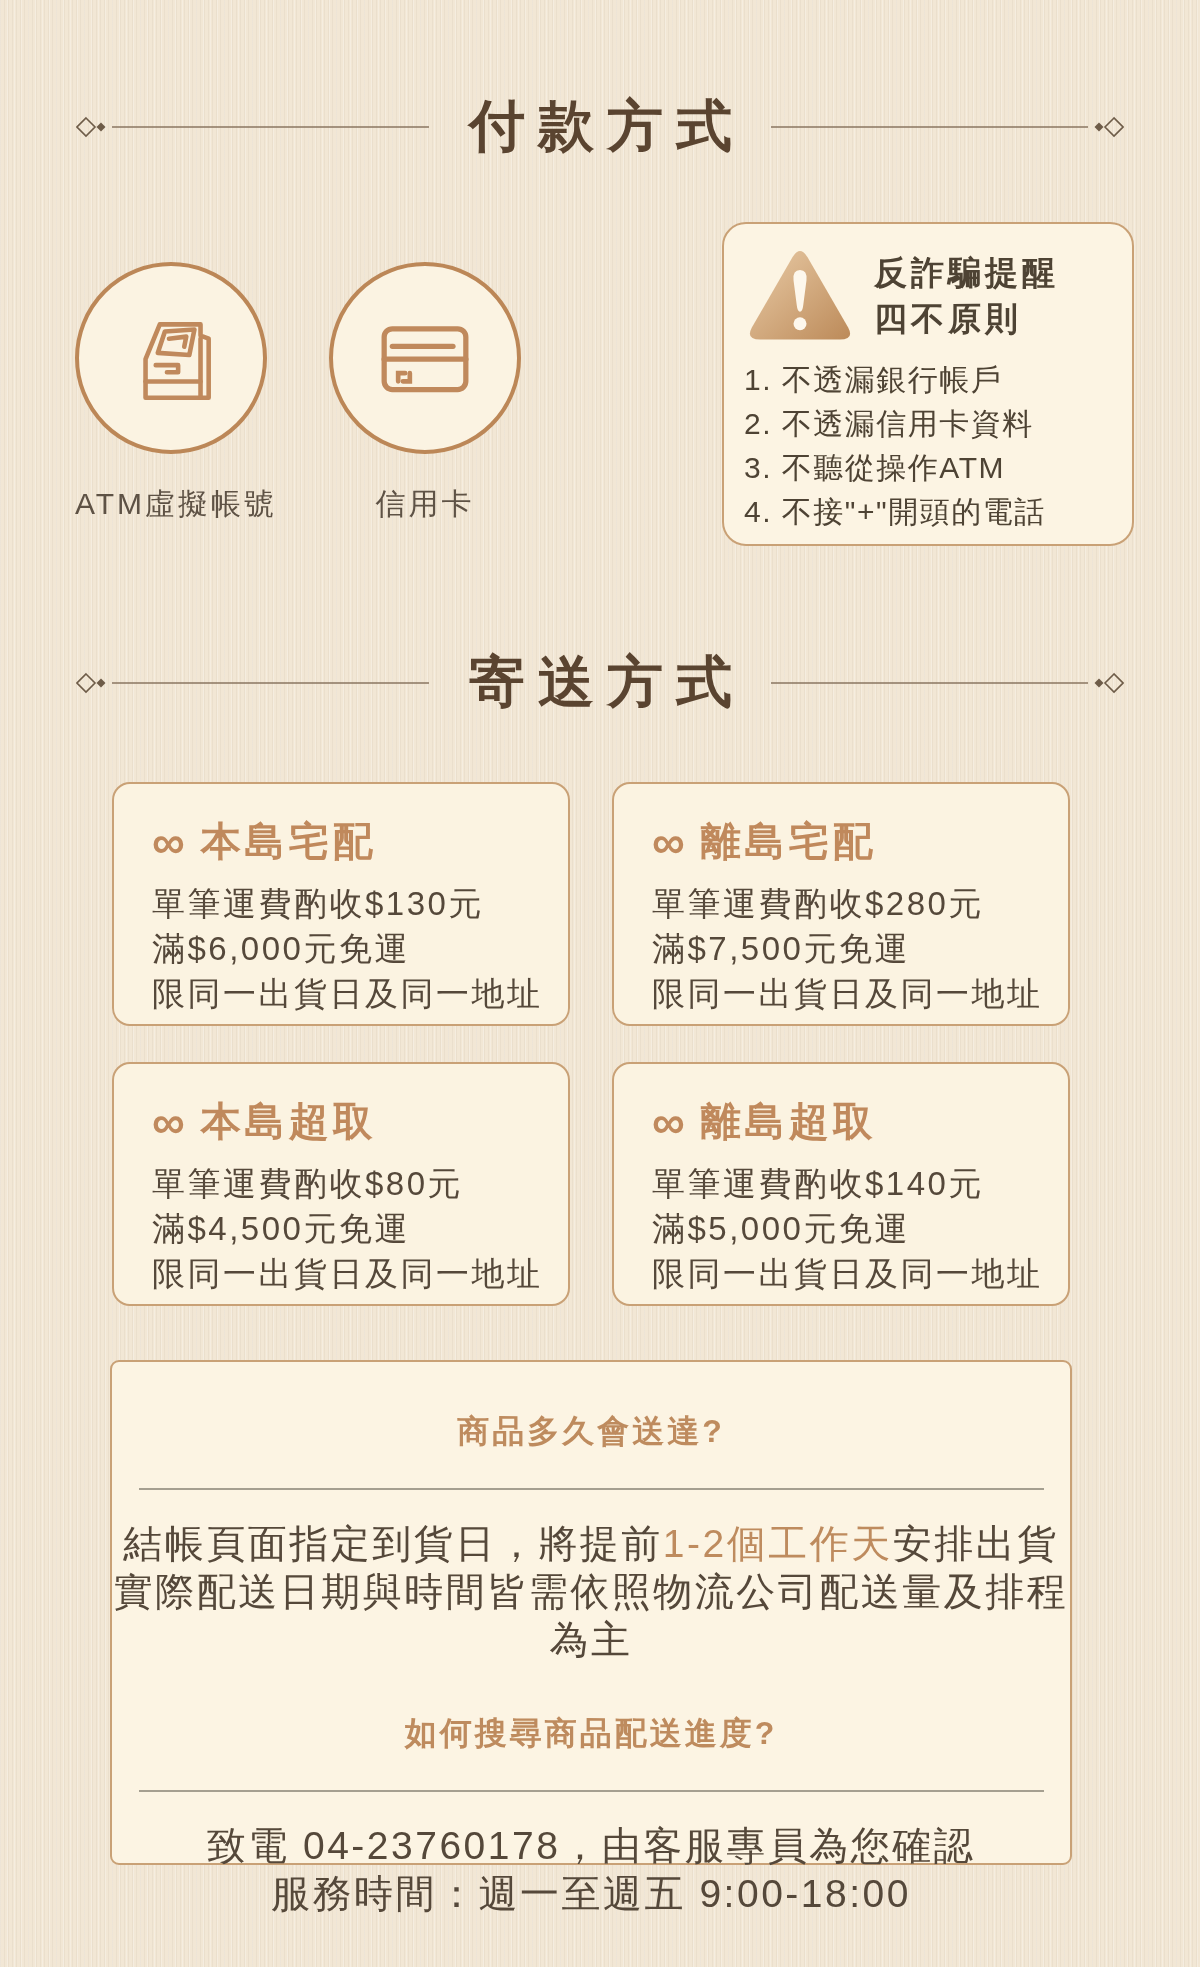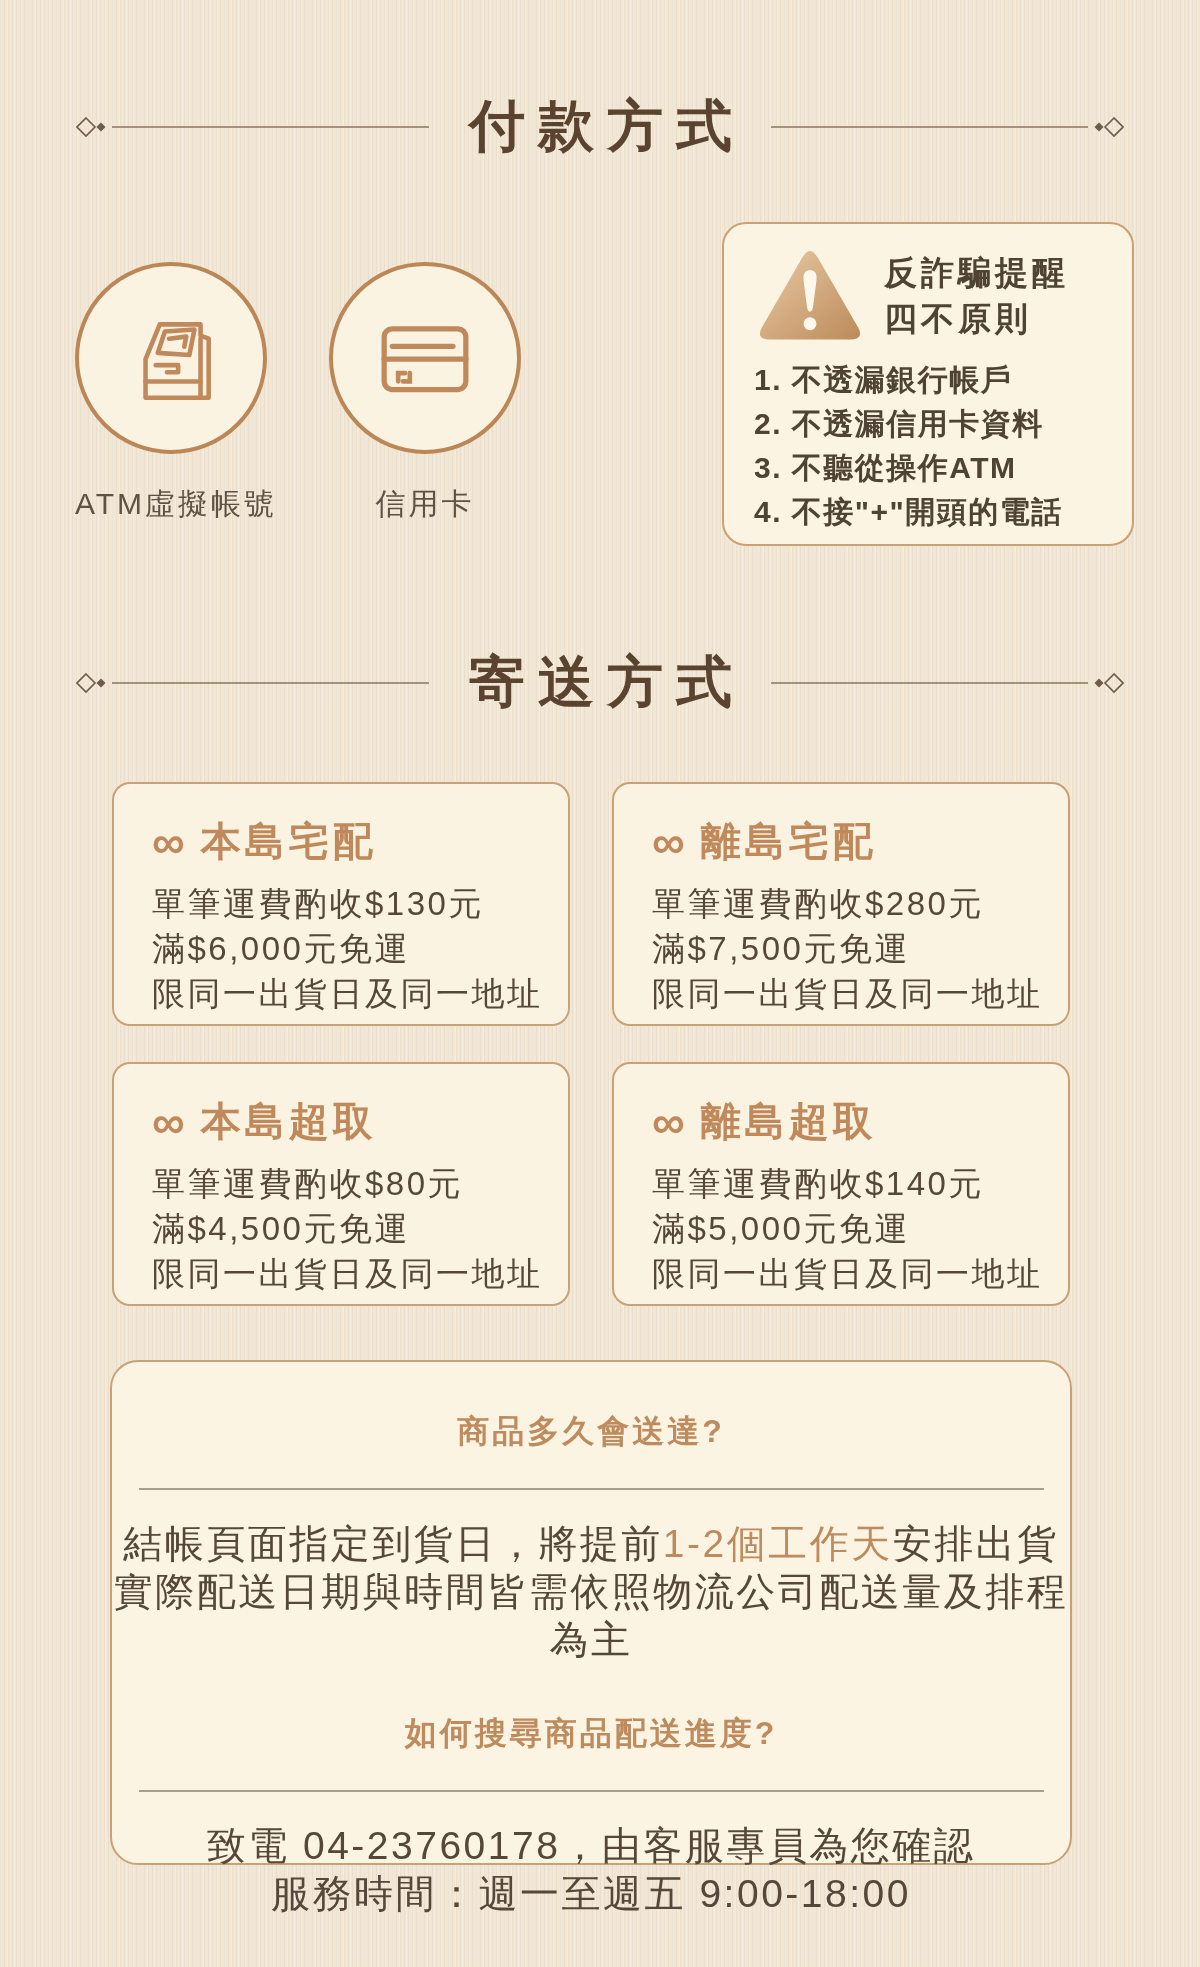--- a/index.html
+++ b/index.html
@@ -60,32 +60,31 @@
     font-size:30px;color:#5E5245;letter-spacing:3px;
     white-space:nowrap;
   }
 
   .fraud-box{
     margin-left:auto;
     width:412px;height:324px;box-sizing:border-box;
     background:#FCF4E3;
     border:2px solid #C9A176;
     border-radius:24px;
-    padding:22px 28px 0 30px;
+    padding:22px 28px 0 20px;
   }
   .fraud-header{display:flex;align-items:center;gap:18px;}
   .fraud-title{
     font-size:33px;font-weight:700;color:#4E4334;
     line-height:46px;letter-spacing:4px;
   }
   .fraud-rules{margin-top:12px;}
   .fraud-rules .rule-line{
     font-size:30px;color:#4E4334;line-height:44px;letter-spacing:1.5px;
     white-space:nowrap;
-    font-weight:bold;
   }
 
   
   .cards{
     position:absolute;top:782px;left:112px;
     width:958px;
     display:grid;
     grid-template-columns:458px 458px;
     grid-auto-rows:244px;
     column-gap:42px;row-gap:36px;
@@ -109,21 +108,21 @@
     font-size:33px;color:#55483A;line-height:45px;letter-spacing:2.5px;
     white-space:nowrap;
   }
 
   
   .faq{
     position:absolute;top:1360px;left:110px;
     width:962px;height:505px;box-sizing:border-box;
     background:#FCF4E3;
     border:2px solid #C9A176;
-    border-radius:28px;
+    border-radius:9px;
     text-align:center;
     padding-top:48px;
   }
   .faq .question{
     font-size:32px;font-weight:700;color:#BE8B5E;letter-spacing:3px;
     margin:0;
   }
   .faq .divider{
     width:905px;margin:34px auto 30px auto;
     border:none;border-top:2px solid #8f897b;opacity:.8;

